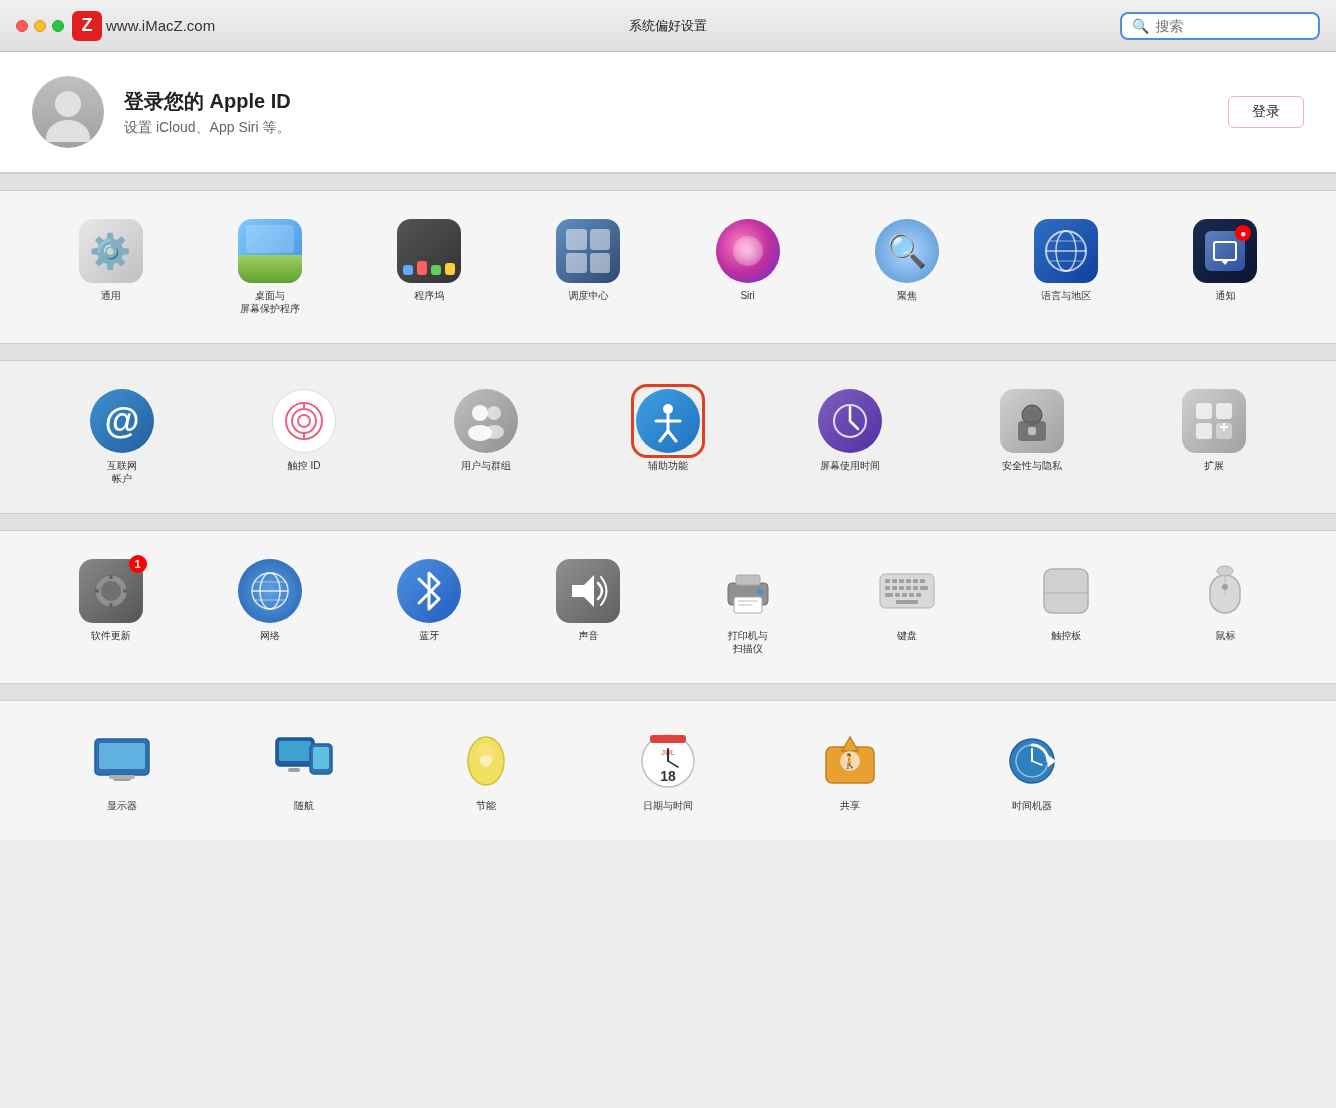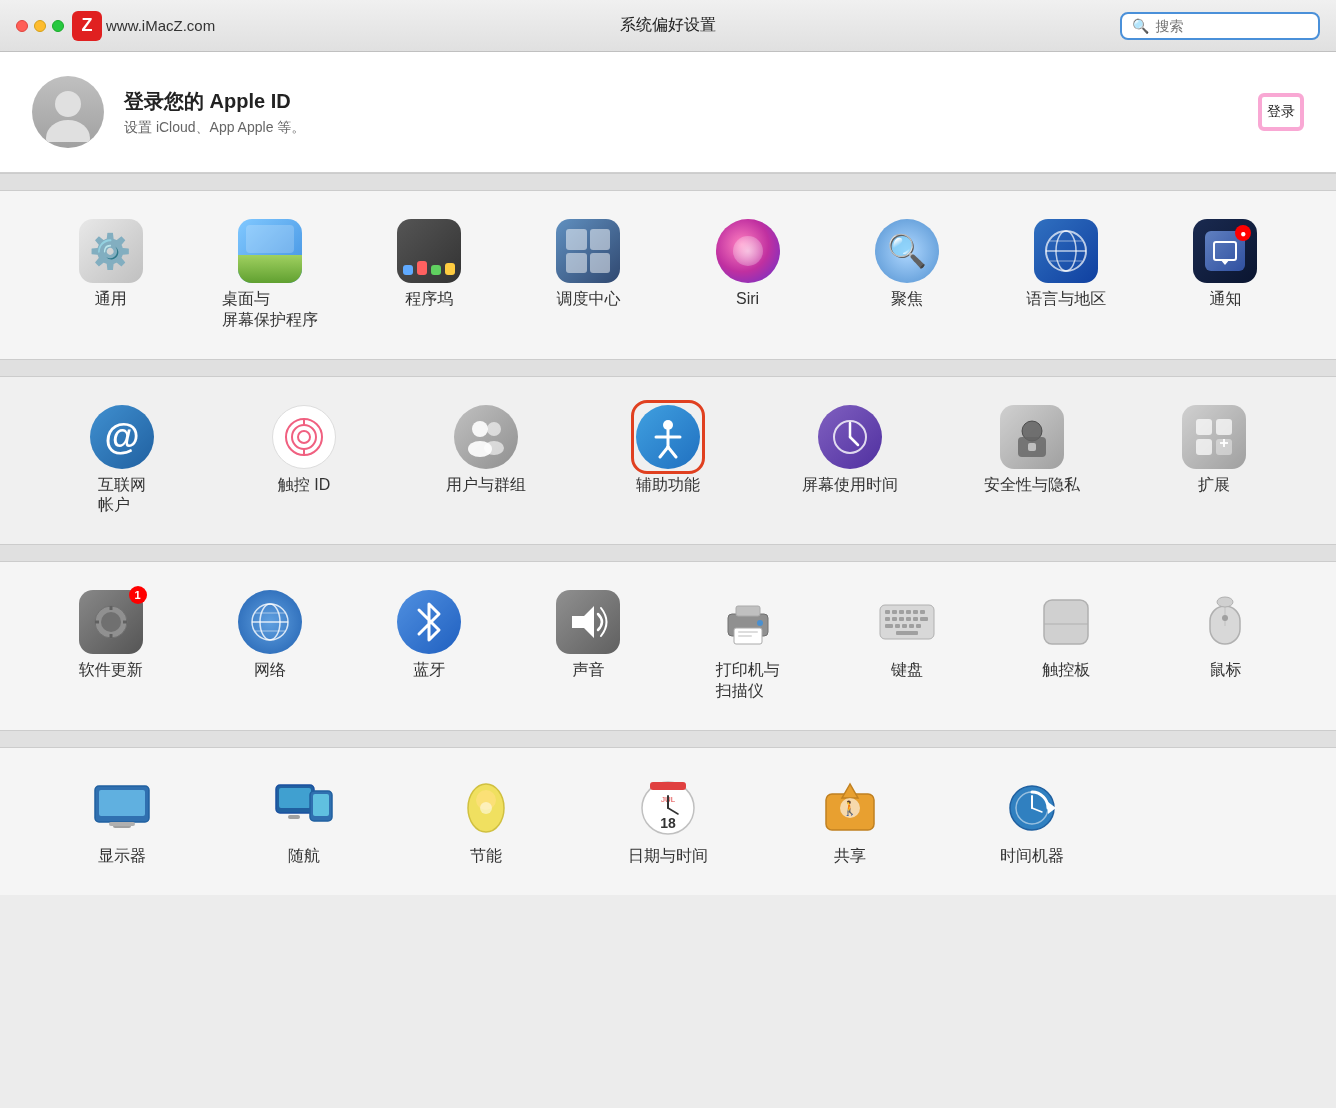--- a/index.html
+++ b/index.html
@@ -59,21 +59,21 @@
       border-radius: 50%;
     }
     .dot-red { background: #ff5f57; border: 1px solid #e0443e; }
     .dot-yellow { background: #febc2e; border: 1px solid #d4a017; }
     .dot-green { background: #28c840; border: 1px solid #1aab29; }
 
     .titlebar-title {
       position: absolute;
       left: 50%;
       transform: translateX(-50%);
-      font-size: 16px;
+      font-size: 13px;
       font-weight: 500;
       color: #222;
     }
     .search-box {
       display: flex;
       align-items: center;
       background: white;
       border: 2px solid #4a90d9;
       border-radius: 8px;
       padding: 4px 10px;
@@ -126,23 +126,23 @@
       font-weight: 600;
       color: #222;
       margin-bottom: 4px;
     }
     .apple-id-subtitle {
       font-size: 14px;
       color: #666;
     }
     .login-button {
       background: white;
-      border: 4px solid #f9a8d4;
+      border: 1px solid #f9a8d4;
       border-radius: 6px;
-      padding: 6px 5px;
+      padding: 6px 23px;
       font-size: 14px;
       cursor: pointer;
       color: #222;
       font-family: inherit;
     }
 
     
     .section-divider {
       height: 18px;
       background: #e0e0e0;
@@ -173,23 +173,23 @@
     }
     .icon-img {
       width: 64px;
       height: 64px;
       display: flex;
       align-items: center;
       justify-content: center;
       position: relative;
     }
     .icon-label {
-      font-size: 16px;
+      font-size: 10px;
       color: #333;
-      text-align: left;
+      text-align: center;
       line-height: 1.3;
     }
     .badge-red {
       position: absolute;
       top: -4px; right: -4px;
       background: red;
       color: white;
       border-radius: 50%;
       width: 18px; height: 18px;
       font-size: 11px;
@@ -233,21 +233,21 @@
 
 <div class="apple-id-section">
   <div class="avatar">
     <svg viewBox="0 0 60 60" xmlns="http://www.w3.org/2000/svg">
       <circle cx="30" cy="22" r="13" fill="#e0e0e0"></circle>
       <ellipse cx="30" cy="56" rx="22" ry="18" fill="#e0e0e0"></ellipse>
     </svg>
   </div>
   <div class="apple-id-text">
     <div class="apple-id-title">登录您的 Apple ID</div>
-    <div class="apple-id-subtitle">设置 iCloud、App Apple 等。</div>
+    <div class="apple-id-subtitle">设置 iCloud、App Siri 等。</div>
   </div>
   <button class="login-button">登录</button>
 </div>
 
 <div class="section-divider"></div>
 
 <div class="grid-section section-1">
   <div class="icons-grid">
 
     <div class="icon-item">

